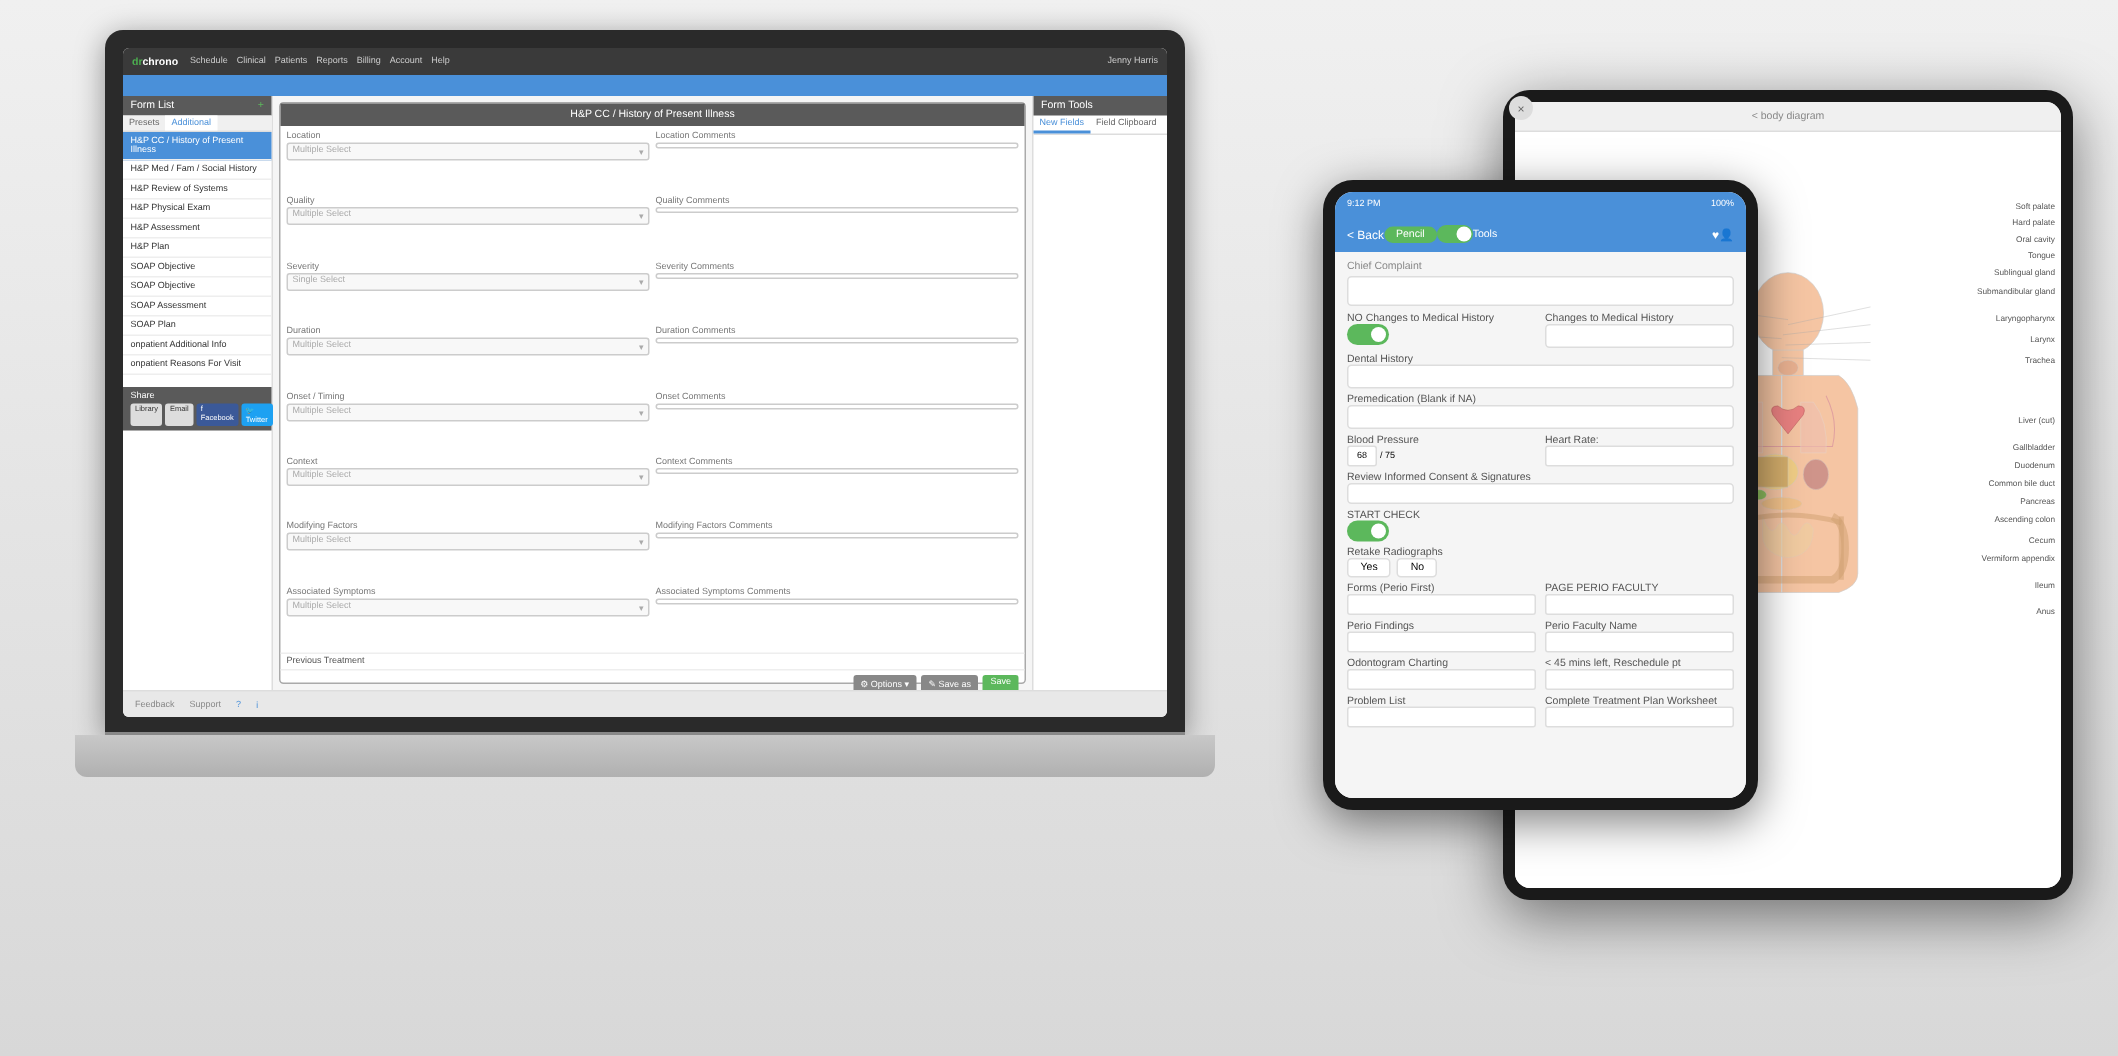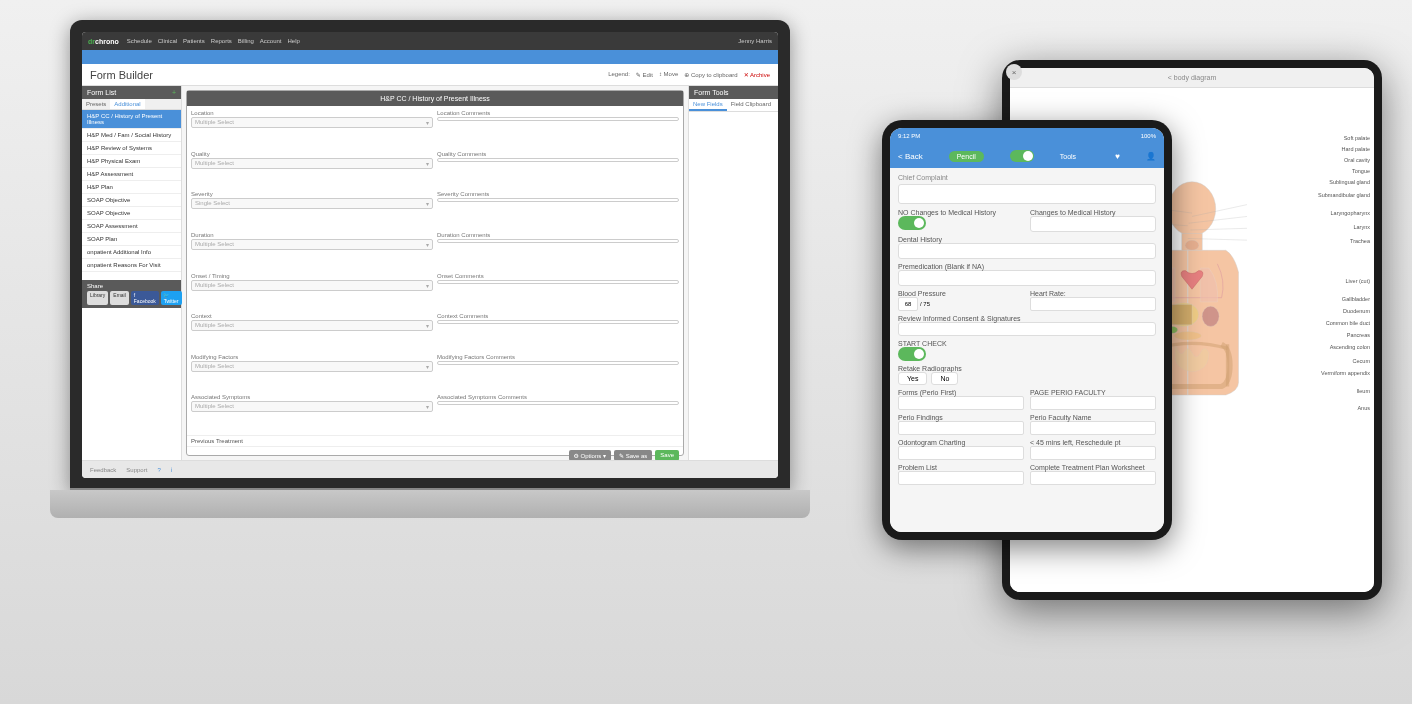--- a/index.html
+++ b/index.html
@@ -115,21 +115,21 @@
       display: flex;
       gap: 4px;
     }
 
     .tablet-nav {
       height: 24px;
       background: #4a90d9;
       display: flex;
       align-items: center;
       padding: 0 8px;
-      gap: 26px;
+      gap: 0;
     }
 
     .tablet-back {
       color: #fff;
       font-size: 8px;
     }
 
     .tablet-pencil {
       background: #5cb85c;
       color: #fff;
@@ -523,30 +523,20 @@
             </div>
             <div class="dc-topbar-right">
               <span class="dc-user">Jenny Harris</span>
             </div>
           </div>
 
           <div class="dc-subbar2"></div>
 
           <div class="dc-body">
 
-            <div class="dc-header2">
-              <span class="dc-title">Form Builder</span>
-              <div style="margin-left:auto; display:flex; gap:6px; font-size:6px; color:#666;">
-                <span>Legend:</span>
-                <span>✎ Edit</span>
-                <span>↕ Move</span>
-                <span>⊕ Copy to clipboard</span>
-                <span style="color:#c00;">✕ Archive</span>
-              </div>
-            </div>
 
             <div class="dc-main">
 
               <div class="dc-sidebar">
                 <div class="dc-sidebar-header">
                   <span>Form List</span>
                   <span style="float:right; color:#5cb85c;">+</span>
                 </div>
                 <div class="dc-sidebar-tabs2">
                   <span class="dc-stab">Presets</span>

